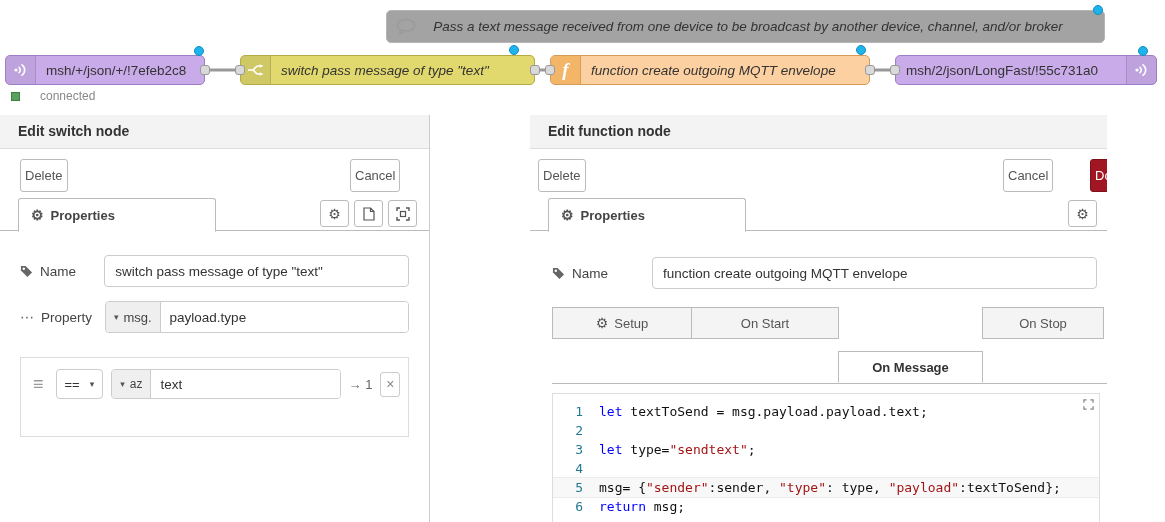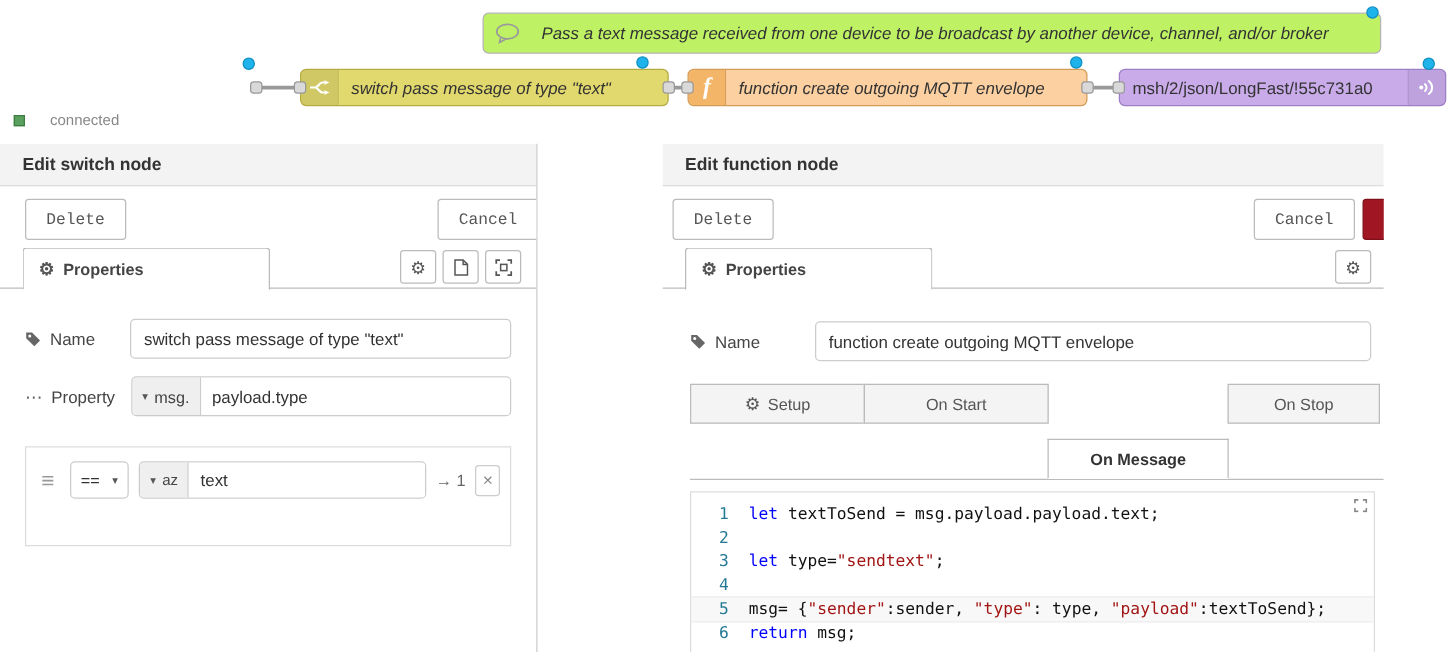--- a/index.html
+++ b/index.html
@@ -7,21 +7,21 @@
   .stage { position:relative; width:1165px; height:522px; background:#fff; overflow:hidden; }
 
   
   .node { position:absolute; top:55px; height:30px; display:flex; align-items:center;
           border-radius:5px; font-size:13.5px; color:#333; cursor:pointer; }
   .node .icon-region { width:30px; height:100%; display:flex; align-items:center; justify-content:center;
           border-top-left-radius:4px; border-bottom-left-radius:4px; }
   .node .icon-region.right { border-radius:0 4px 4px 0; }
   .node .node-label { padding:0 10px; white-space:nowrap; overflow:hidden; }
   .node-comment { position:absolute; left:386px; top:10px; width:719px; height:33px;
-          background:#bef264; border:1px solid #b5b5b5; border-radius:5px;
+          background:#a3a3a3; border:1px solid #b5b5b5; border-radius:5px;
           display:flex; align-items:center; font-size:13.5px; color:#333; cursor:pointer; }
   .node-comment .comment-label { flex:1; text-align:center; font-style:italic; padding-right:24px; }
   .node-mqtt { background:#c9abe9; border:1px solid #9d7fc7; }
   .node-mqtt .icon-region { background:rgba(0,0,0,0.05); border-right:1px solid rgba(0,0,0,0.12); }
   .node-mqtt .icon-region.right { border-right:none; border-left:1px solid rgba(0,0,0,0.12); }
   .node-switch { background:#e2d96e; border:1px solid #b4ab42; }
   .node-switch .icon-region { background:rgba(0,0,0,0.08); border-right:1px solid rgba(0,0,0,0.12); }
   .node-switch .node-label, .node-function .node-label { font-style:italic; }
   .node-function { background:#fcd0a0; border:1px solid #d39c57; }
   .node-function .icon-region { background:#f3b568; border-right:1px solid rgba(0,0,0,0.12); }
@@ -35,21 +35,21 @@
   .status-square { width:9px; height:9px; background:#5aa05e; border:1px solid #3d7d42; }
 
   
   .panel { position:absolute; top:115px; background:#fff; overflow:hidden; }
   .panel-left  { left:0;   width:430px; height:407px; border-right:1px solid #ccc; }
   .panel-right { left:530px; width:577px; height:407px; }
   .panel-header { height:34px; background:#f3f3f3; border-bottom:1px solid #ddd;
           font-weight:bold; font-size:14px; color:#333; line-height:33px; padding-left:18px; }
   .btn-row { position:relative; height:48px; }
   .btn { position:absolute; top:10px; background:#fff; border:1px solid #bbb; border-radius:3px;
-          color:#555; font-size:13px; padding:8px 16px; font-family:Liberation Mono, monospace; cursor:pointer; }
+          color:#555; font-size:13px; padding:8px 4px; font-family:Liberation Sans, sans-serif; cursor:pointer; }
   .btn-danger { background:#a01622; border-color:#7d1018; color:#fff; }
   .tab-bar { position:relative; height:34px; border-bottom:1px solid #bbb; padding-left:18px; }
   .tab { display:inline-flex; align-items:center; gap:7px; height:34px; width:198px;
           background:#fff; border:1px solid #bbb; border-bottom:1px solid #fff;
           border-radius:3px 3px 0 0; padding:0 12px; font-weight:bold; font-size:13px; color:#444;
           position:relative; top:1px; cursor:pointer; }
   .mini-btns { position:absolute; top:3px; display:flex; gap:5px; }
   .mini-btn { width:29px; height:27px; background:#fff; border:1px solid #bbb; border-radius:3px;
           display:flex; align-items:center; justify-content:center; color:#555; font-size:13px; cursor:pointer; }
   .form { padding:24px 20px 0 20px; }
@@ -111,20 +111,30 @@
   <div class="node-comment">
     <span style="padding-left:9px;">
       <svg width="20" height="17" viewBox="0 0 20 17">
         <ellipse cx="10" cy="7.2" rx="8.6" ry="5.8" fill="none" stroke="#9a9a9a" stroke-width="1.4"></ellipse>
         <path d="M4.5 12.2 L3.6 16 L9 13" fill="none" stroke="#9a9a9a" stroke-width="1.4"></path>
       </svg>
     </span>
     <span class="comment-label">Pass a text message received from one device to be broadcast by another device, channel, and/or broker</span>
   </div>
 
+  <div class="node node-mqtt" style="left:5px; width:200px;">
+    <span class="icon-region">
+      <svg width="16" height="16" viewBox="0 0 16 16">
+        <circle cx="3" cy="8" r="1.6" fill="#fff"></circle>
+        <path d="M6 5.3 A3.6 3.6 0 0 1 6 10.7" stroke="#fff" stroke-width="1.6" fill="none" stroke-linecap="round"></path>
+        <path d="M9 2.8 A6.4 6.4 0 0 1 9 13.2" stroke="#fff" stroke-width="1.6" fill="none" stroke-linecap="round"></path>
+      </svg>
+    </span>
+    <span class="node-label">msh/+/json/+/!7efeb2c8</span>
+  </div>
   <div class="node-status">
     <span class="status-square"></span>
     <span>connected</span>
   </div>
 
   <div class="node node-switch" style="left:240px; width:295px;">
     <span class="icon-region">
       <svg width="18" height="14" viewBox="0 0 18 14">
         <path d="M1 7 H5 M5 7 C8 7 8 3 11 3 H12.5 M5 7 C8 7 8 11 11 11 H12.5" stroke="#fff" stroke-width="1.7" fill="none"></path>
         <path d="M12.5 1.2 L16.6 3 L12.5 4.8 Z" fill="#fff"></path>

